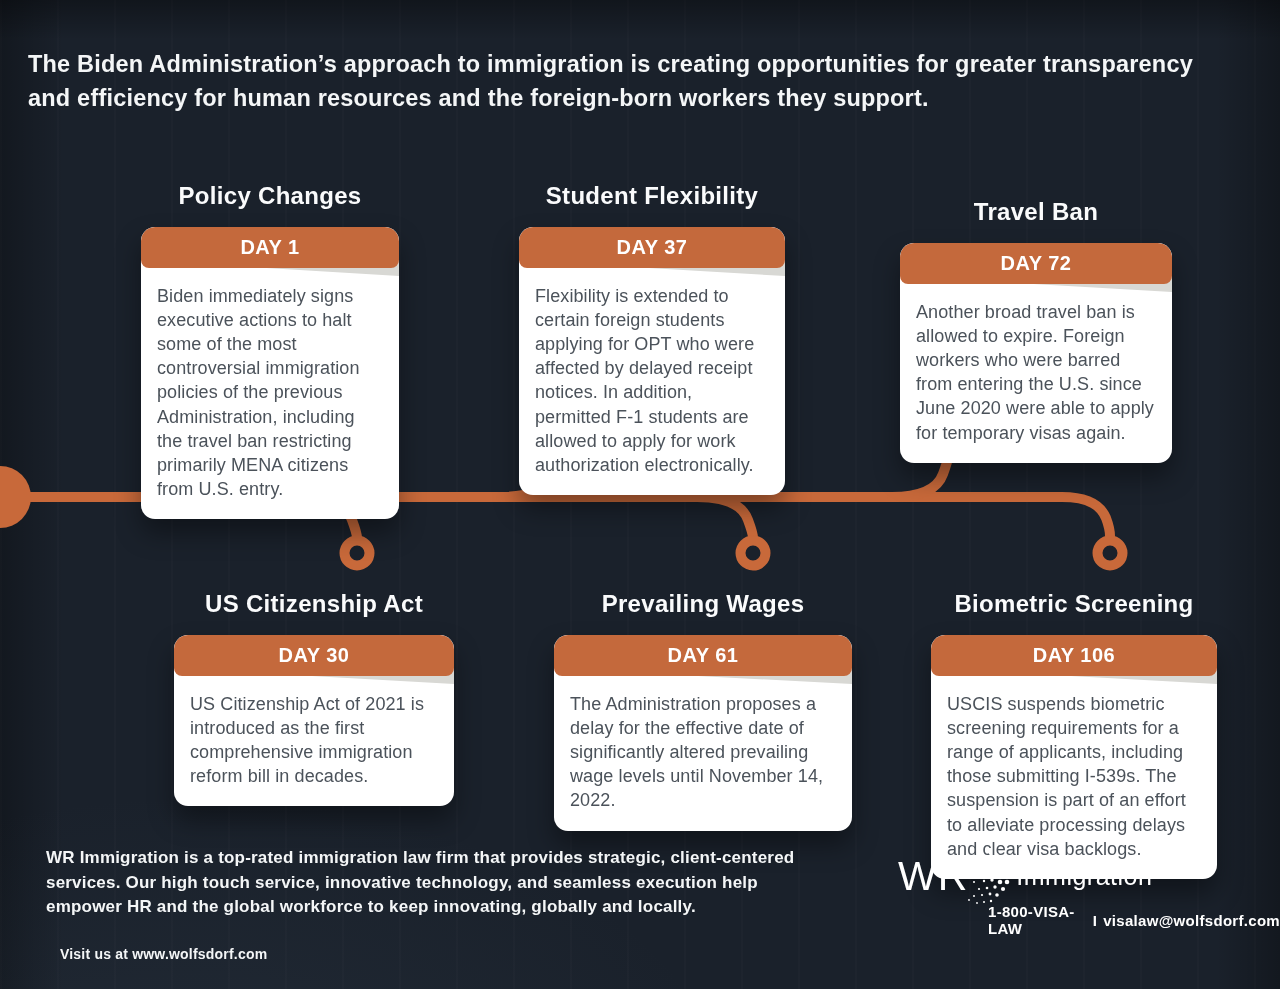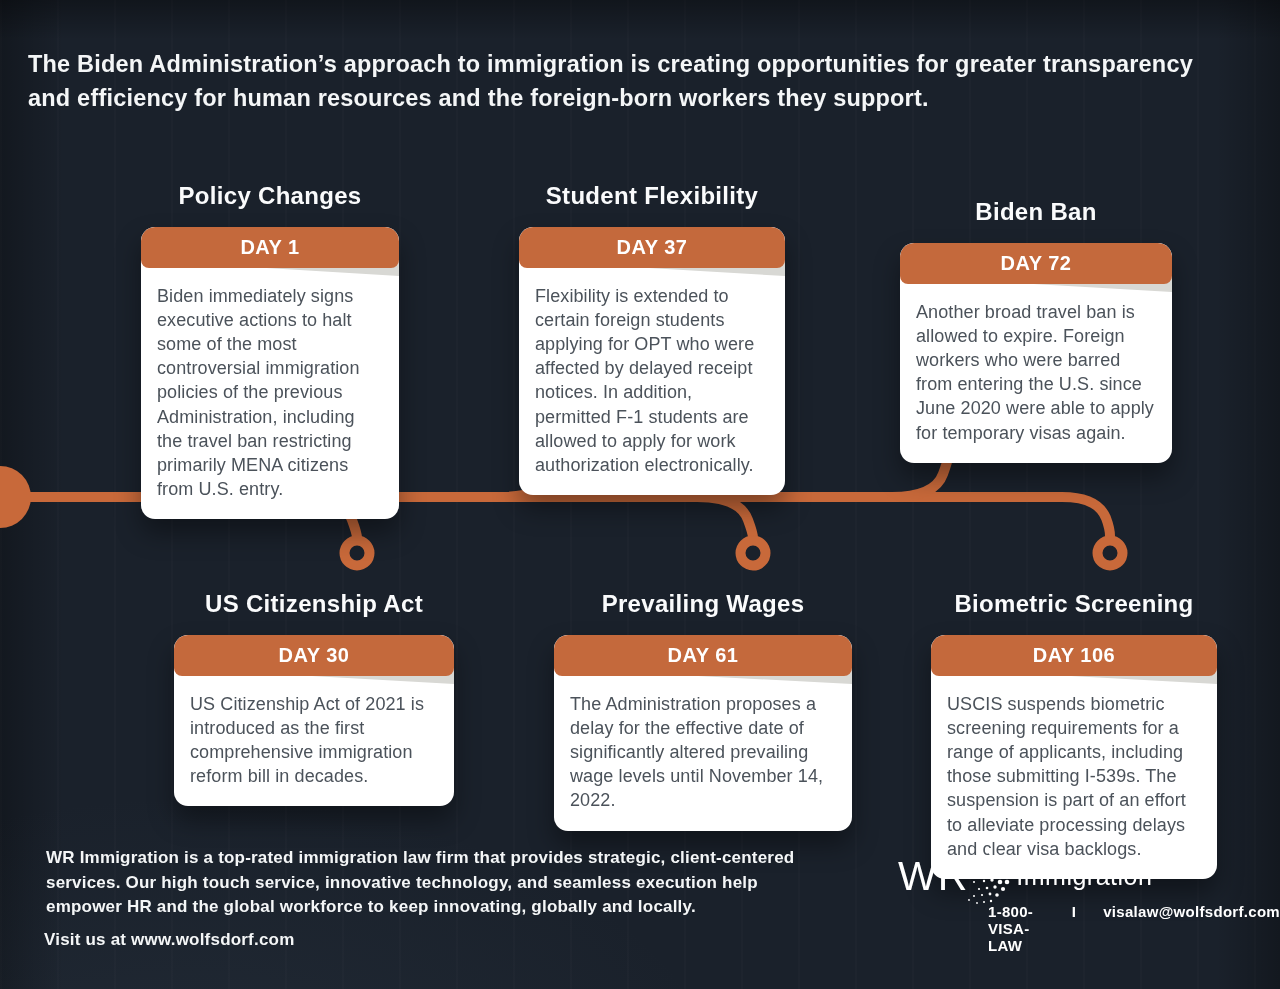--- a/index.html
+++ b/index.html
@@ -44,31 +44,31 @@
   }
   .card-body{
     margin:0;padding:8px 16px 18px 16px;
     color:#4b525a;font-size:18px;line-height:1.34;letter-spacing:0.1px;
   }
   .footer-about{
     position:absolute;left:44px;top:844px;width:775px;margin:2px;
     color:#f4f6f7;font-size:17px;font-weight:bold;line-height:1.45;letter-spacing:0.2px;
   }
   .footer-visit{
-    position:absolute;left:44px;top:930px;margin:0;
-    color:#f4f6f7;font-size:17px;font-weight:bold;letter-spacing:0.2px;
+    position:absolute;left:44px;top:930px;margin:16px;
+    color:#f4f6f7;font-size:14px;font-weight:bold;letter-spacing:0.2px;
   }
   .footer-logo{position:absolute;left:898px;top:845px;color:#ffffff;}
   .logo-row{display:flex;align-items:center;}
   .wr{font-size:41px;font-weight:500;letter-spacing:1px;line-height:1;}
   .globe{margin:0 0 0 -4px;display:block;}
   .brand{font-size:25px;font-weight:300;letter-spacing:0.5px;margin-left:0px;}
   .contact{
-    display:flex;gap:27px;margin:-4px 0 0 90px;
-    font-size:15px;font-weight:bold;letter-spacing:0.3px;
+    display:flex;gap:6px;margin:-4px 0 0 90px;
+    font-size:15px;font-weight:bold;letter-spacing:0.3px;align-items:center;
   }
 </style>
 </head>
 <body>
 
 <div class="canvas">
 
   <p class="intro">The Biden Administration’s approach to immigration is creating opportunities for greater transparency and efficiency for human resources and the foreign-born workers they support.</p>
 
   <svg class="timeline" width="1280" height="200" viewBox="0 0 1280 200" fill="none">
@@ -108,21 +108,21 @@
   <div class="col" style="left:510px;top:183px;width:284px">
     <h2>Student Flexibility</h2>
     <div class="card" style="width:266px">
       <div class="card-head">DAY 37</div>
       <div class="wedge"></div>
       <p class="card-body">Flexibility is extended to certain foreign students applying for OPT who were affected by delayed receipt notices. In addition, permitted F-1 students are allowed to apply for work authorization electronically.</p>
     </div>
   </div>
 
   <div class="col" style="left:894px;top:199px;width:284px">
-    <h2>Biden Ban</h2>
+    <h2>Travel Ban</h2>
     <div class="card" style="width:272px">
       <div class="card-head">DAY 72</div>
       <div class="wedge"></div>
       <p class="card-body">Another broad travel ban is allowed to expire. Foreign workers who were barred from entering the U.S. since June 2020 were able to apply for temporary visas again.</p>
     </div>
   </div>
 
   <div class="col" style="left:164px;top:591px;width:300px">
     <h2>US Citizenship Act</h2>
     <div class="card" style="width:280px">

